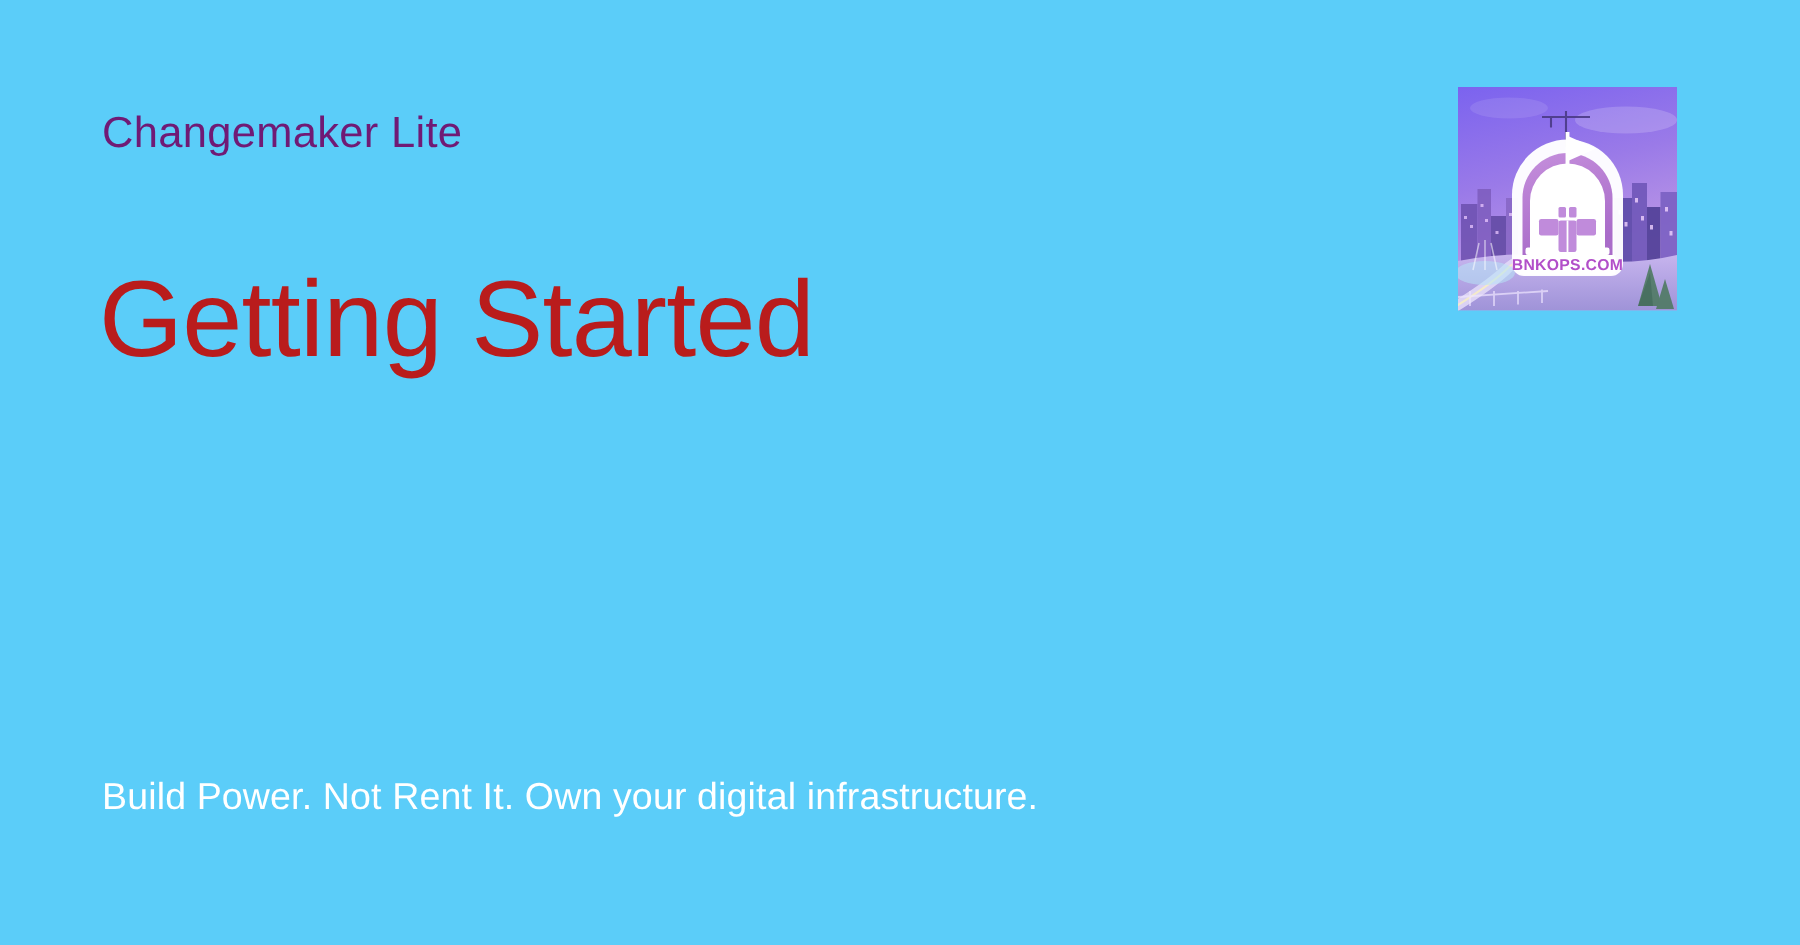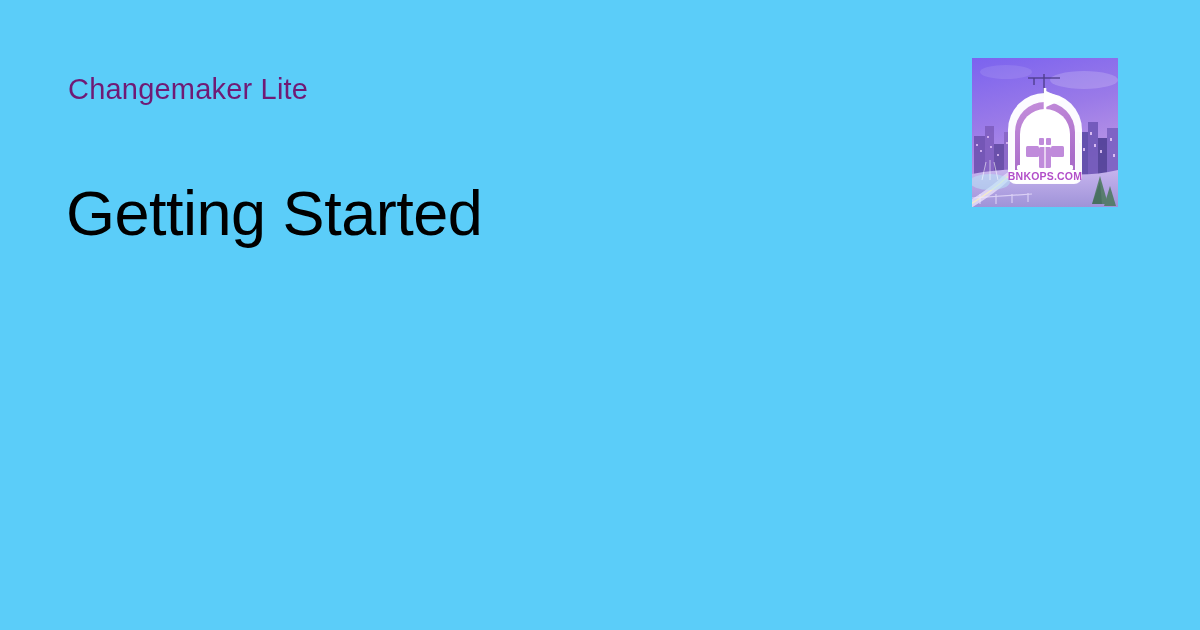--- a/index.html
+++ b/index.html
@@ -31,24 +31,24 @@
     font-weight: 400;
     color: #701a75;
     letter-spacing: 0.2px;
     white-space: nowrap;
   }
 
   .headline {
     position: absolute;
     left: 66px;
     top: 160px;
-    font-size: 63px;
+    font-size: 72px;
     line-height: 106px;
     font-weight: 400;
-    color: #000000;
+    color: #b91c1c;
     letter-spacing: -0.5px;
     white-space: nowrap;
   }
 
   .tagline {
     position: absolute;
     left: 68px;
     top: 515px;
     font-size: 25px;
     line-height: 32px;
@@ -75,20 +75,21 @@
 </style>
 </head>
 <body>
 
 <div class="canvas">
 
   <div class="eyebrow">Changemaker Lite</div>
 
   <div class="headline">Getting Started</div>
 
+  <div class="tagline">Build Power. Not Rent It. Own your digital infrastructure.</div>
 
   <div class="logo-wrap">
     <svg viewBox="0 0 146 149" xmlns="http://www.w3.org/2000/svg" aria-hidden="true">
       <defs>
         <linearGradient id="sky" x1="0" y1="0" x2="0.25" y2="1">
           <stop offset="0%" stop-color="#7b63ef"></stop>
           <stop offset="45%" stop-color="#9a7ae8"></stop>
           <stop offset="100%" stop-color="#c9a2e4"></stop>
         </linearGradient>
         <linearGradient id="ground" x1="0" y1="0" x2="0" y2="1">

